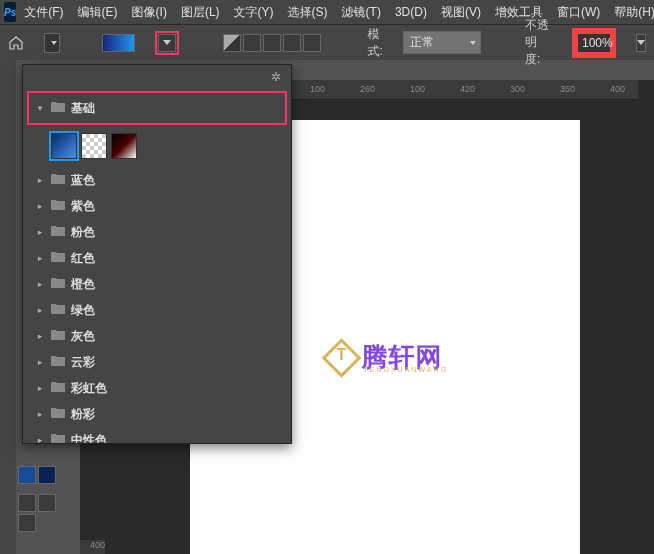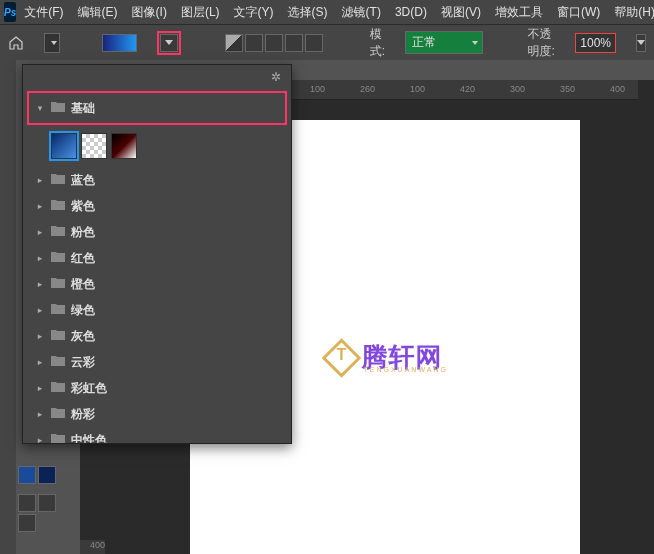--- a/index.html
+++ b/index.html
@@ -16,23 +16,23 @@
   
   .gradient-preview { width: 62px; height: 18px; background: linear-gradient(90deg, #1a237e 0%, #2196f3 100%); border: 1px solid #666; }
   .dropdown-btn { width: 18px; height: 18px; background: #3a3a3a; border: 1px solid #666; display: flex; align-items: center; justify-content: center; }
   .highlight-box { border: 2px solid #ff3366; padding: 1px; display: flex; align-items: center; }
   
   .mode-btns { display: flex; gap: 2px; }
   .mode-btn { width: 18px; height: 18px; background: #3a3a3a; border: 1px solid #666; }
   .mode-btn.diag { background: linear-gradient(135deg, #aaa 50%, #333 50%); }
   
   .label-txt { color: #ccc; }
-  .select-box { background: #15803d; border: 1px solid #666; padding: 2px 20px 2px 6px; position: relative; min-width: 78px; }
+  .select-box { background: #737373; border: 1px solid #666; padding: 2px 20px 2px 6px; position: relative; min-width: 78px; }
   .select-box::after { content: ""; position: absolute; right: 4px; top: 50%; transform: translateY(-50%); border-left: 3px solid transparent; border-right: 3px solid transparent; border-top: 4px solid #ccc; }
-  .number-input { background: #333; border: 1px solid #ef4444; padding: 2px 4px; width: 44px; text-align: center; color: #e0e0e0; }
+  .number-input { background: #333; border: 6px solid #ef4444; padding: 2px 4px; width: 44px; text-align: center; color: #e0e0e0; }
   
   .workspace { position: relative; height: calc(554px - 60px); }
   .canvas-area { position: absolute; left: 80px; top: 20px; right: 0; bottom: 0; background: #2a2a2a; }
   .ruler-h { position: absolute; left: 20px; right: 16px; top: 0; height: 20px; background: #3a3a3a; display: flex; font-size: 9px; color: #888; overflow: hidden; border-bottom: 1px solid #222; }
   .ruler-h span { position: absolute; top: 4px; }
   .canvas { position: absolute; left: 110px; top: 40px; width: 390px; height: 450px; background: #fff; }
   
   .watermark { position: absolute; left: 50%; top: 220px; transform: translateX(-50%); display: flex; align-items: center; gap: 6px; opacity: 0.85; }
   .wm-icon { width: 28px; height: 28px; border: 3px solid #d4a53a; transform: rotate(45deg); position: relative; }
   .wm-icon::before { content: "T"; position: absolute; transform: rotate(-45deg); left: 4px; top: 0px; color: #d4a53a; font-weight: bold; font-size: 16px; }

